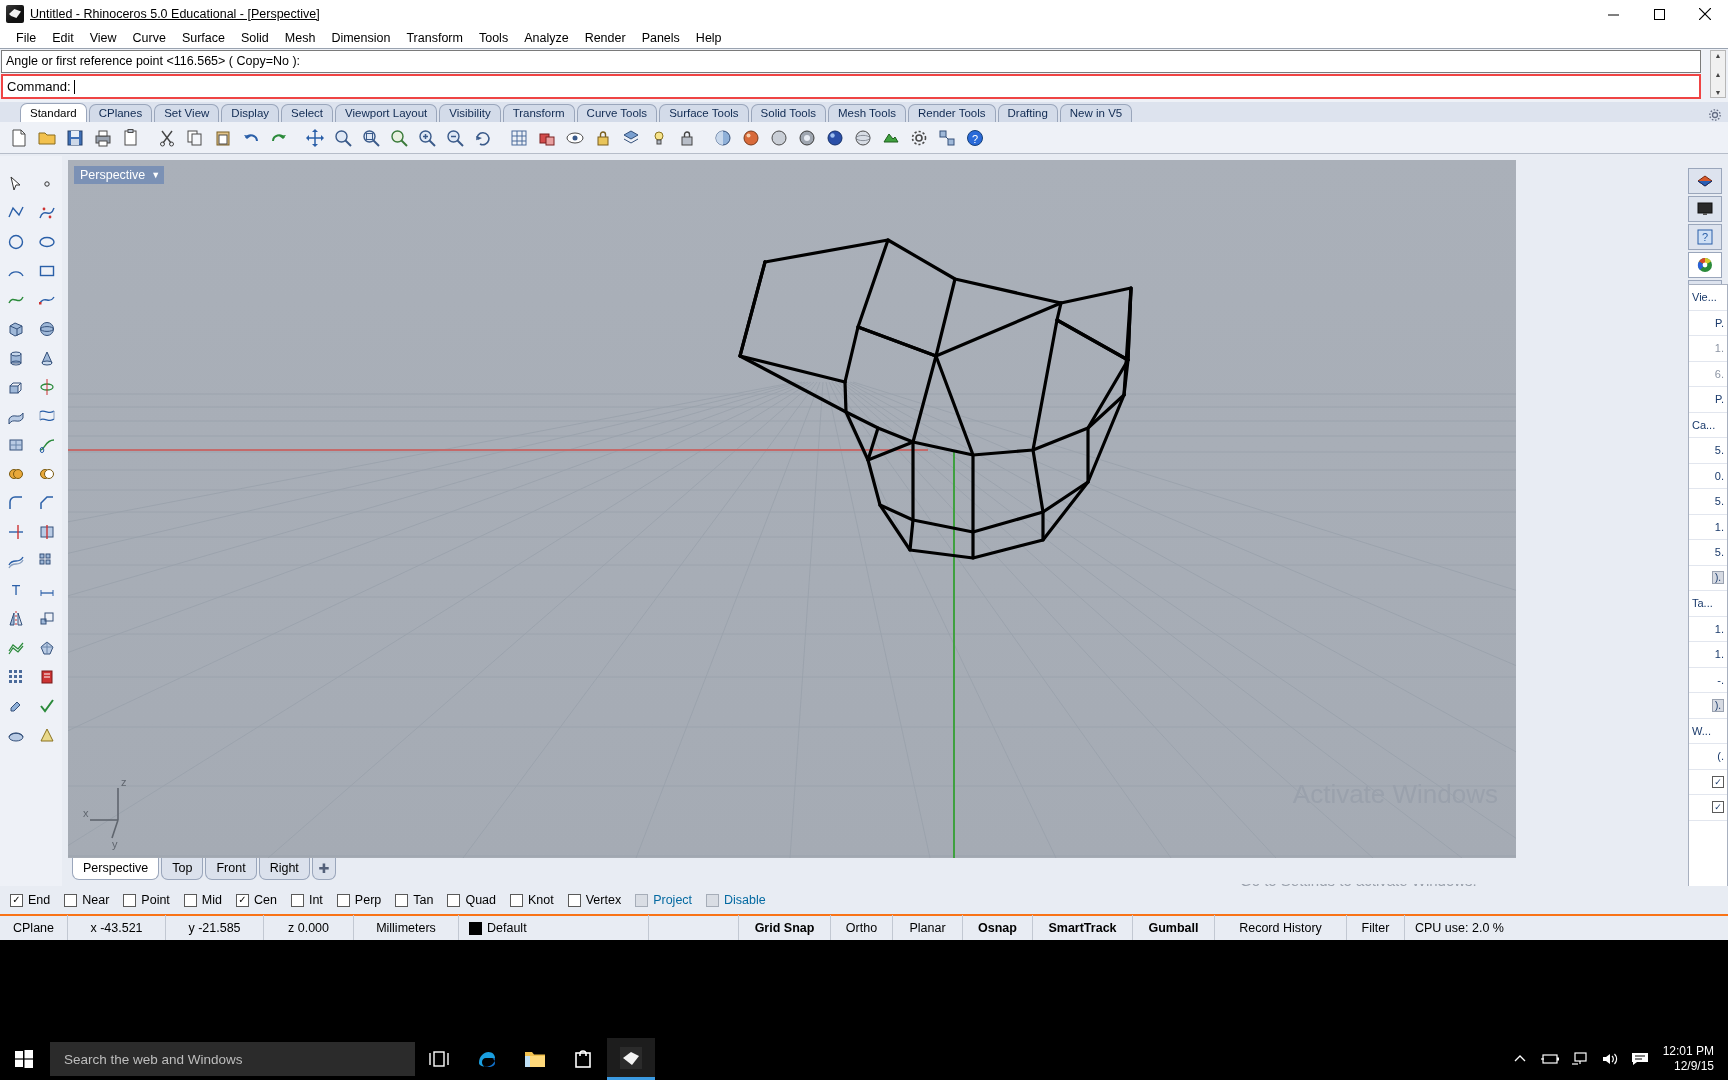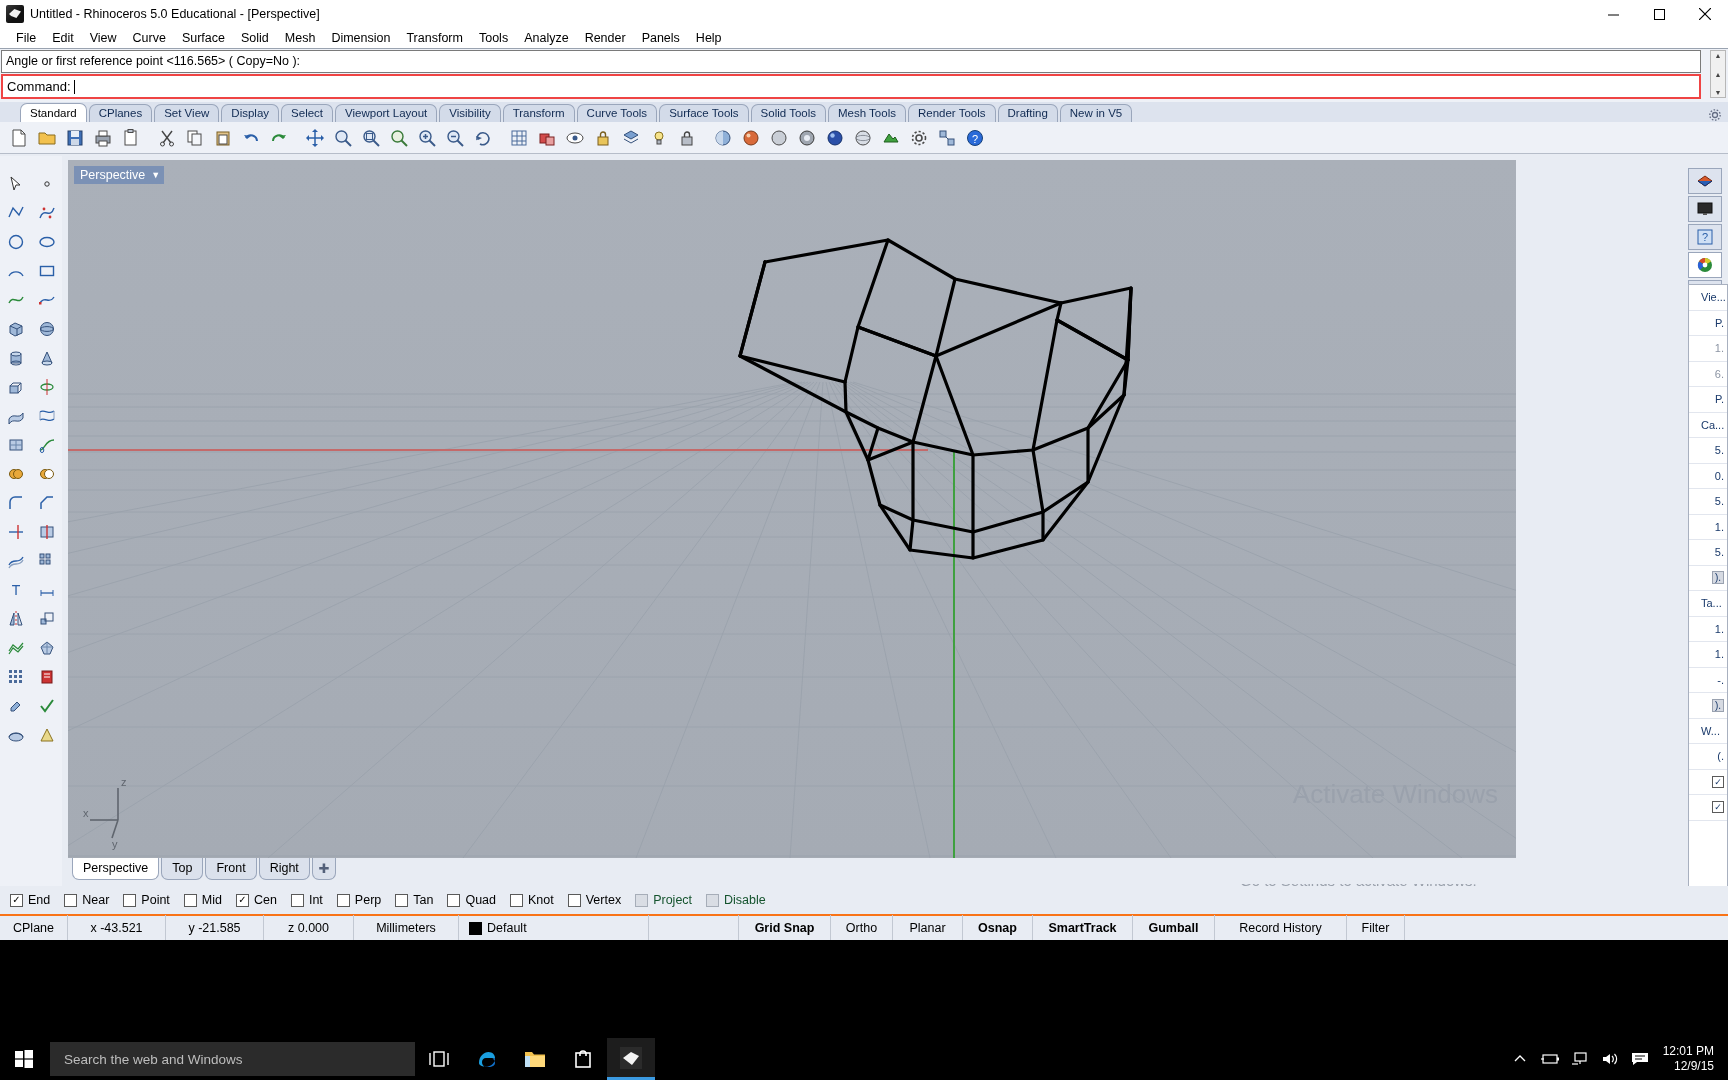--- a/index.html
+++ b/index.html
@@ -8,21 +8,21 @@
     width: 1728px; height: 1080px;
     overflow: hidden;
     font-family: "Liberation Sans", sans-serif;
     background: #e8ecf3;
   }
   .app { position: relative; width: 1728px; height: 1080px; }
 
   
   .titlebar {
     position: absolute; top: 0; left: 0; width: 1728px; height: 28px;
-    background: #ffffff; display: flex; align-items: center;
+    background: #ffffff; display: flex; align-items: center; text-decoration: underline;
   }
   .title-icon {
     width: 18px; height: 18px; margin: 0 6px 0 6px;
     background: linear-gradient(135deg,#3a3a3a 0%,#111 60%);
     border-radius: 2px; position: relative; flex: none;
   }
   .title-icon::after {
     content:""; position:absolute; left:3px; top:4px; width:12px; height:9px;
     background: #f2f2f2; clip-path: polygon(0 55%,45% 0,100% 28%,62% 100%,18% 78%);
   }
@@ -160,21 +160,21 @@
   .rp-grid {
     position: absolute; top: 124px; left: 170px; width: 40px; bottom: 120px;
     background: #ffffff; border: 1px solid #a8b0bf;
     font-size: 11px; color: #1a3a6b; overflow: hidden;
   }
   .rp-row {
     height: 25.5px; border-bottom: 1px solid #e2e6ee;
     display:flex; align-items:center; justify-content:flex-end;
     padding-right: 3px; white-space: nowrap;
   }
-  .rp-row.section { justify-content:flex-start; padding-left:12px; color:#1a3a6b; }
+  .rp-row.section { justify-content:flex-start; padding-left:3px; color:#1a3a6b; }
   .rp-row.grayv { color:#8b94a3; }
   .rp-chip {
     background:#d6dae2; border:1px solid #9aa2b0; padding:0 2px; font-size:10px;
   }
   .rp-check {
     width:12px;height:12px;border:1px solid #5a5a5a;background:#fff;
     display:flex;align-items:center;justify-content:center;font-size:9px;
   }
 
   
@@ -184,21 +184,21 @@
   }
   .osnap {
     display: flex; align-items: center; gap: 5px; margin-right: 14px; font-size: 12.5px; color: #000;
   }
   .osnap .box {
     width: 13px; height: 13px; border: 1px solid #5a5a5a; background: #fff;
     display: flex; align-items: center; justify-content: center;
     font-size: 10px; line-height: 1; color: #000;
   }
   .osnap.disabled .box { background: #d9dde4; border-color: #a6adb8; }
-  .osnap.disabled { color: #14532d; }
+  .osnap.disabled { color: #0369a1; }
 
   
   .statusbar {
     position: absolute; top: 914px; left: 0; width: 1728px; height: 26px;
     background: #e8ecf3; border-top: 2px solid #f97316;
     display: flex; align-items: center; font-size: 12.5px; color: #000;
   }
   .sb-cell {
     height: 26px; display: flex; align-items: center; justify-content: center;
     padding: 0 10px; border-right: 1px solid #c2c8d2; white-space: nowrap;
@@ -1052,20 +1052,21 @@
     </div>
     <div class="sb-cell" style="width:90px"></div>
     <div class="sb-cell bold" style="width:92px">Grid Snap</div>
     <div class="sb-cell" style="width:62px">Ortho</div>
     <div class="sb-cell" style="width:70px">Planar</div>
     <div class="sb-cell bold" style="width:70px">Osnap</div>
     <div class="sb-cell bold" style="width:100px">SmartTrack</div>
     <div class="sb-cell bold" style="width:82px">Gumball</div>
     <div class="sb-cell" style="width:132px">Record History</div>
     <div class="sb-cell" style="width:58px">Filter</div>
+    <div class="sb-cell" style="flex:1; justify-content:flex-start; border-right:none">CPU use: 2.0 %</div>
   </div>
 
   <div class="taskbar">
     <div class="tb-inner">
       <div class="tb-start">
         <svg width="20" height="20" viewBox="0 0 20 20">
             <rect x="1" y="2" width="8" height="7.4" fill="#fff"></rect>
             <rect x="10.5" y="1" width="8.5" height="8.4" fill="#fff"></rect>
             <rect x="1" y="10.6" width="8" height="7.4" fill="#fff"></rect>
             <rect x="10.5" y="10.6" width="8.5" height="8.4" fill="#fff"></rect>

